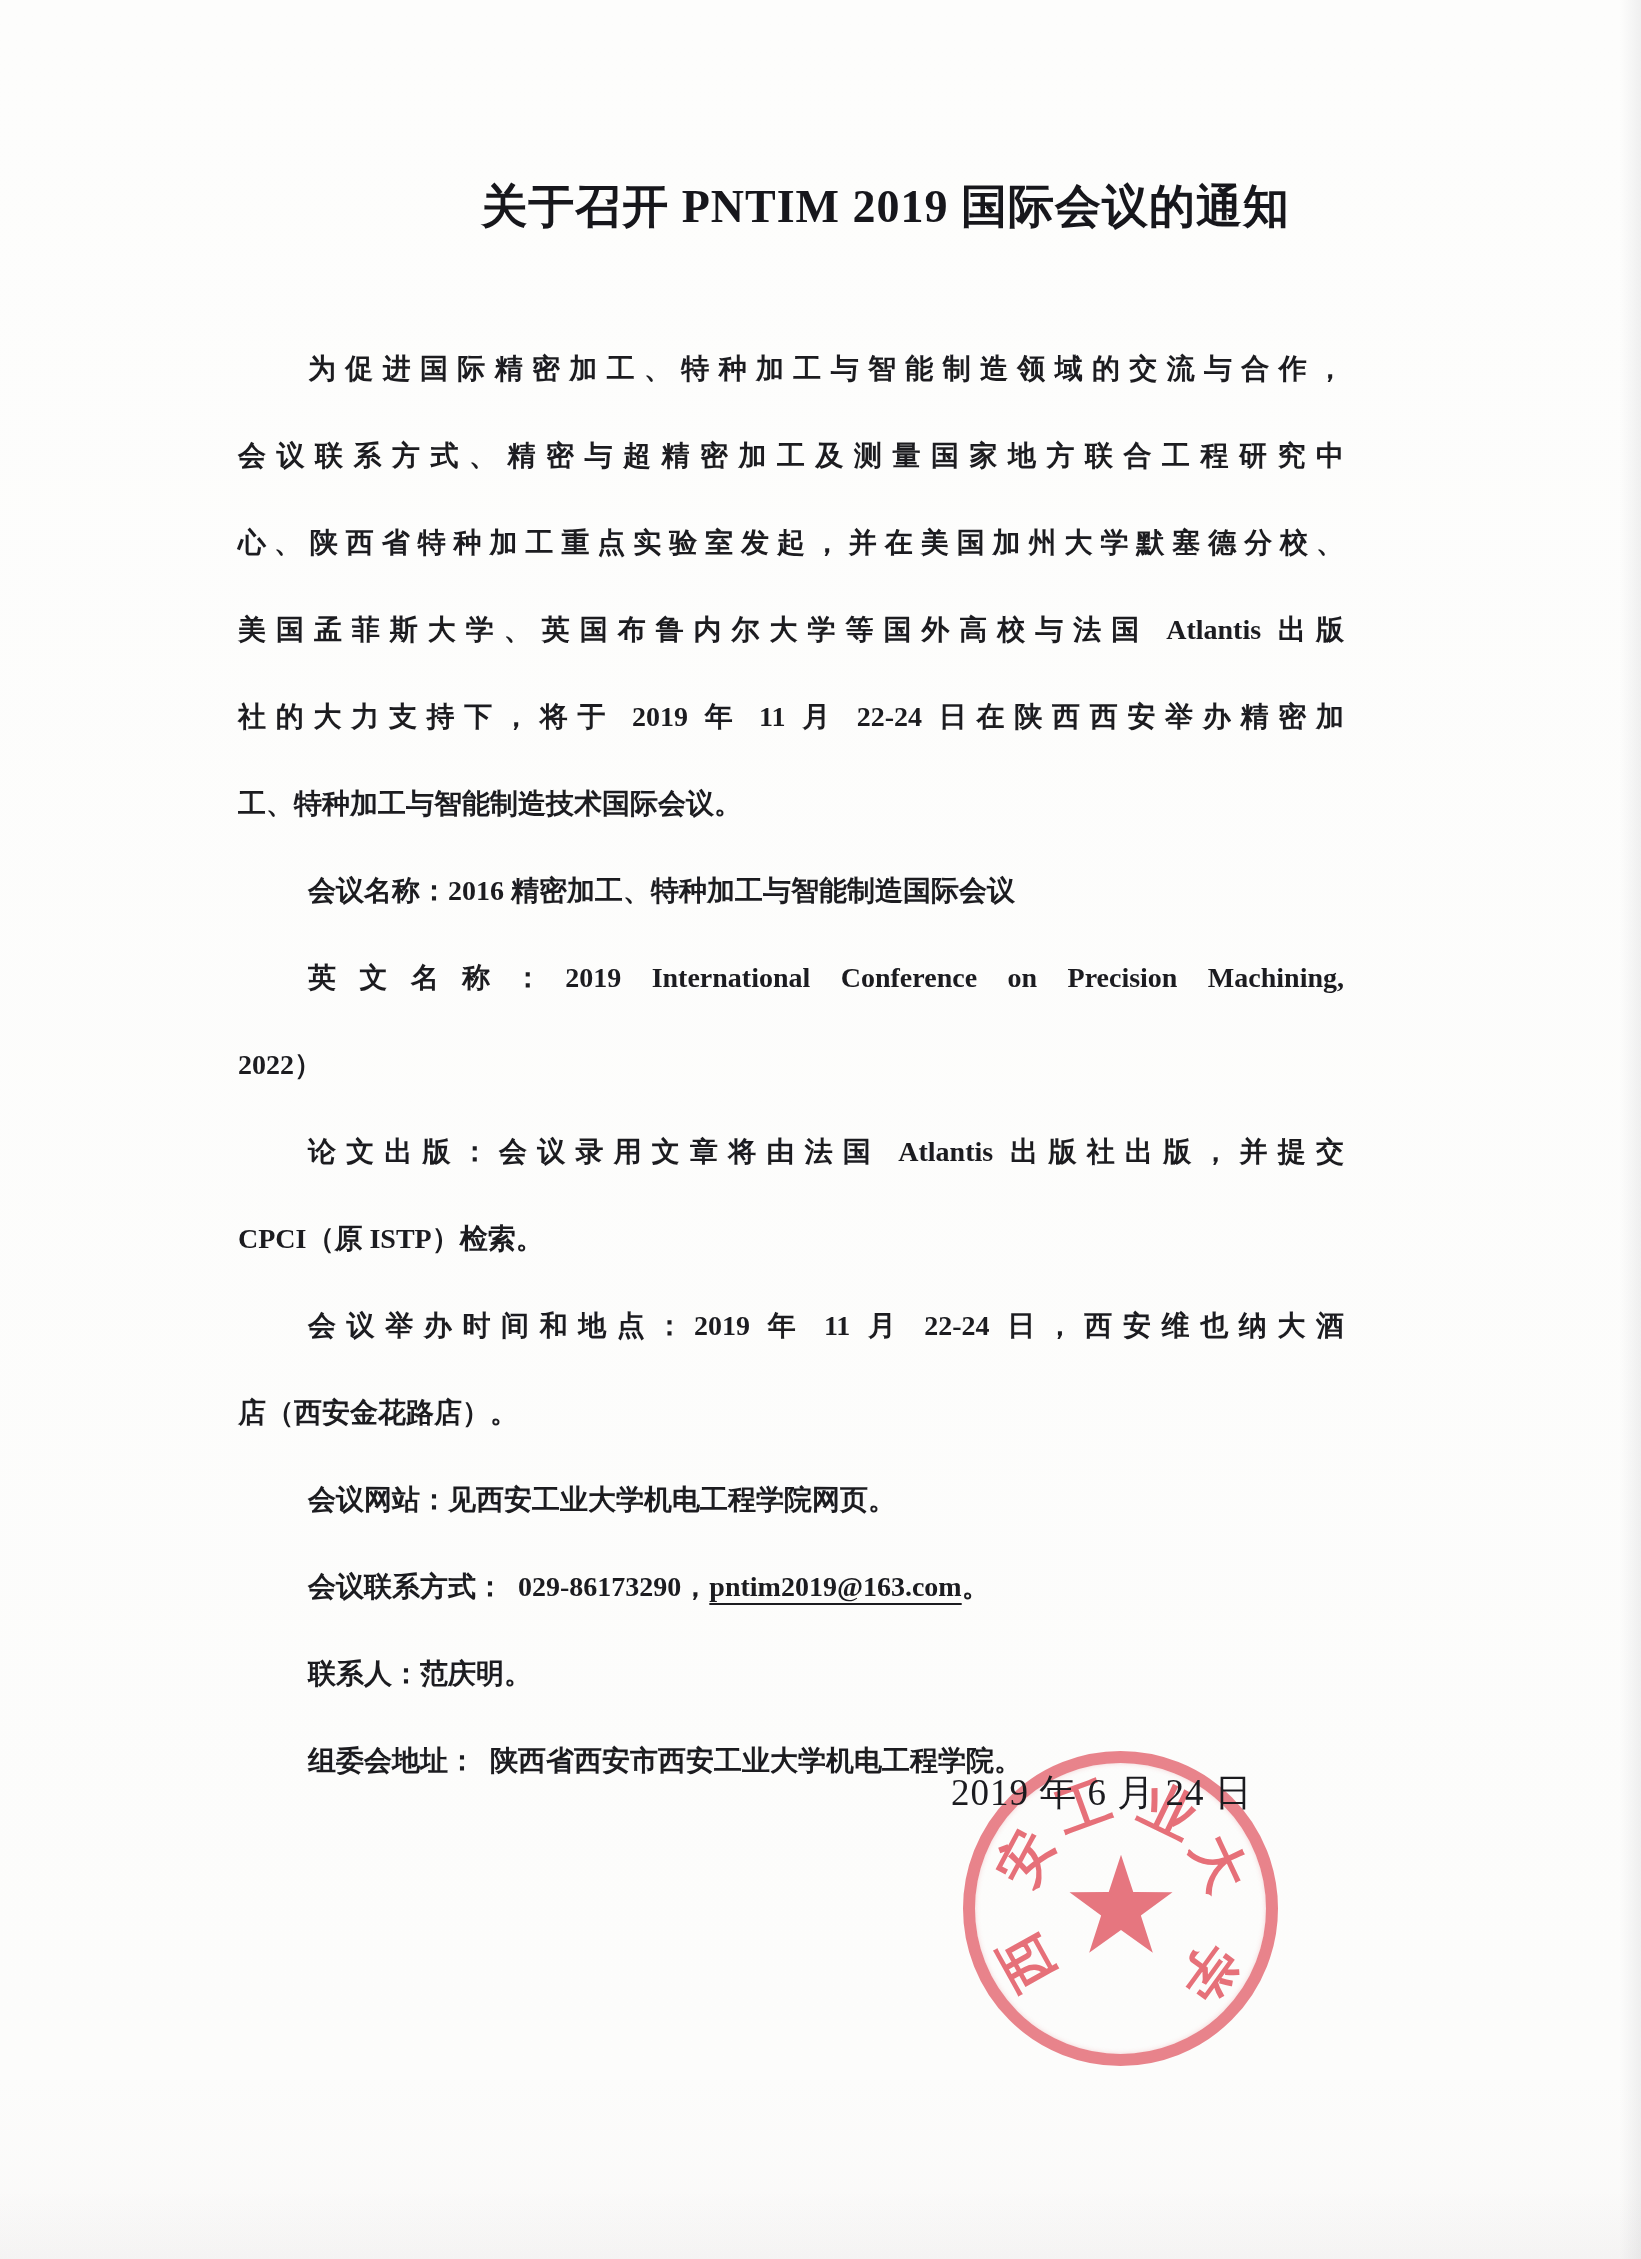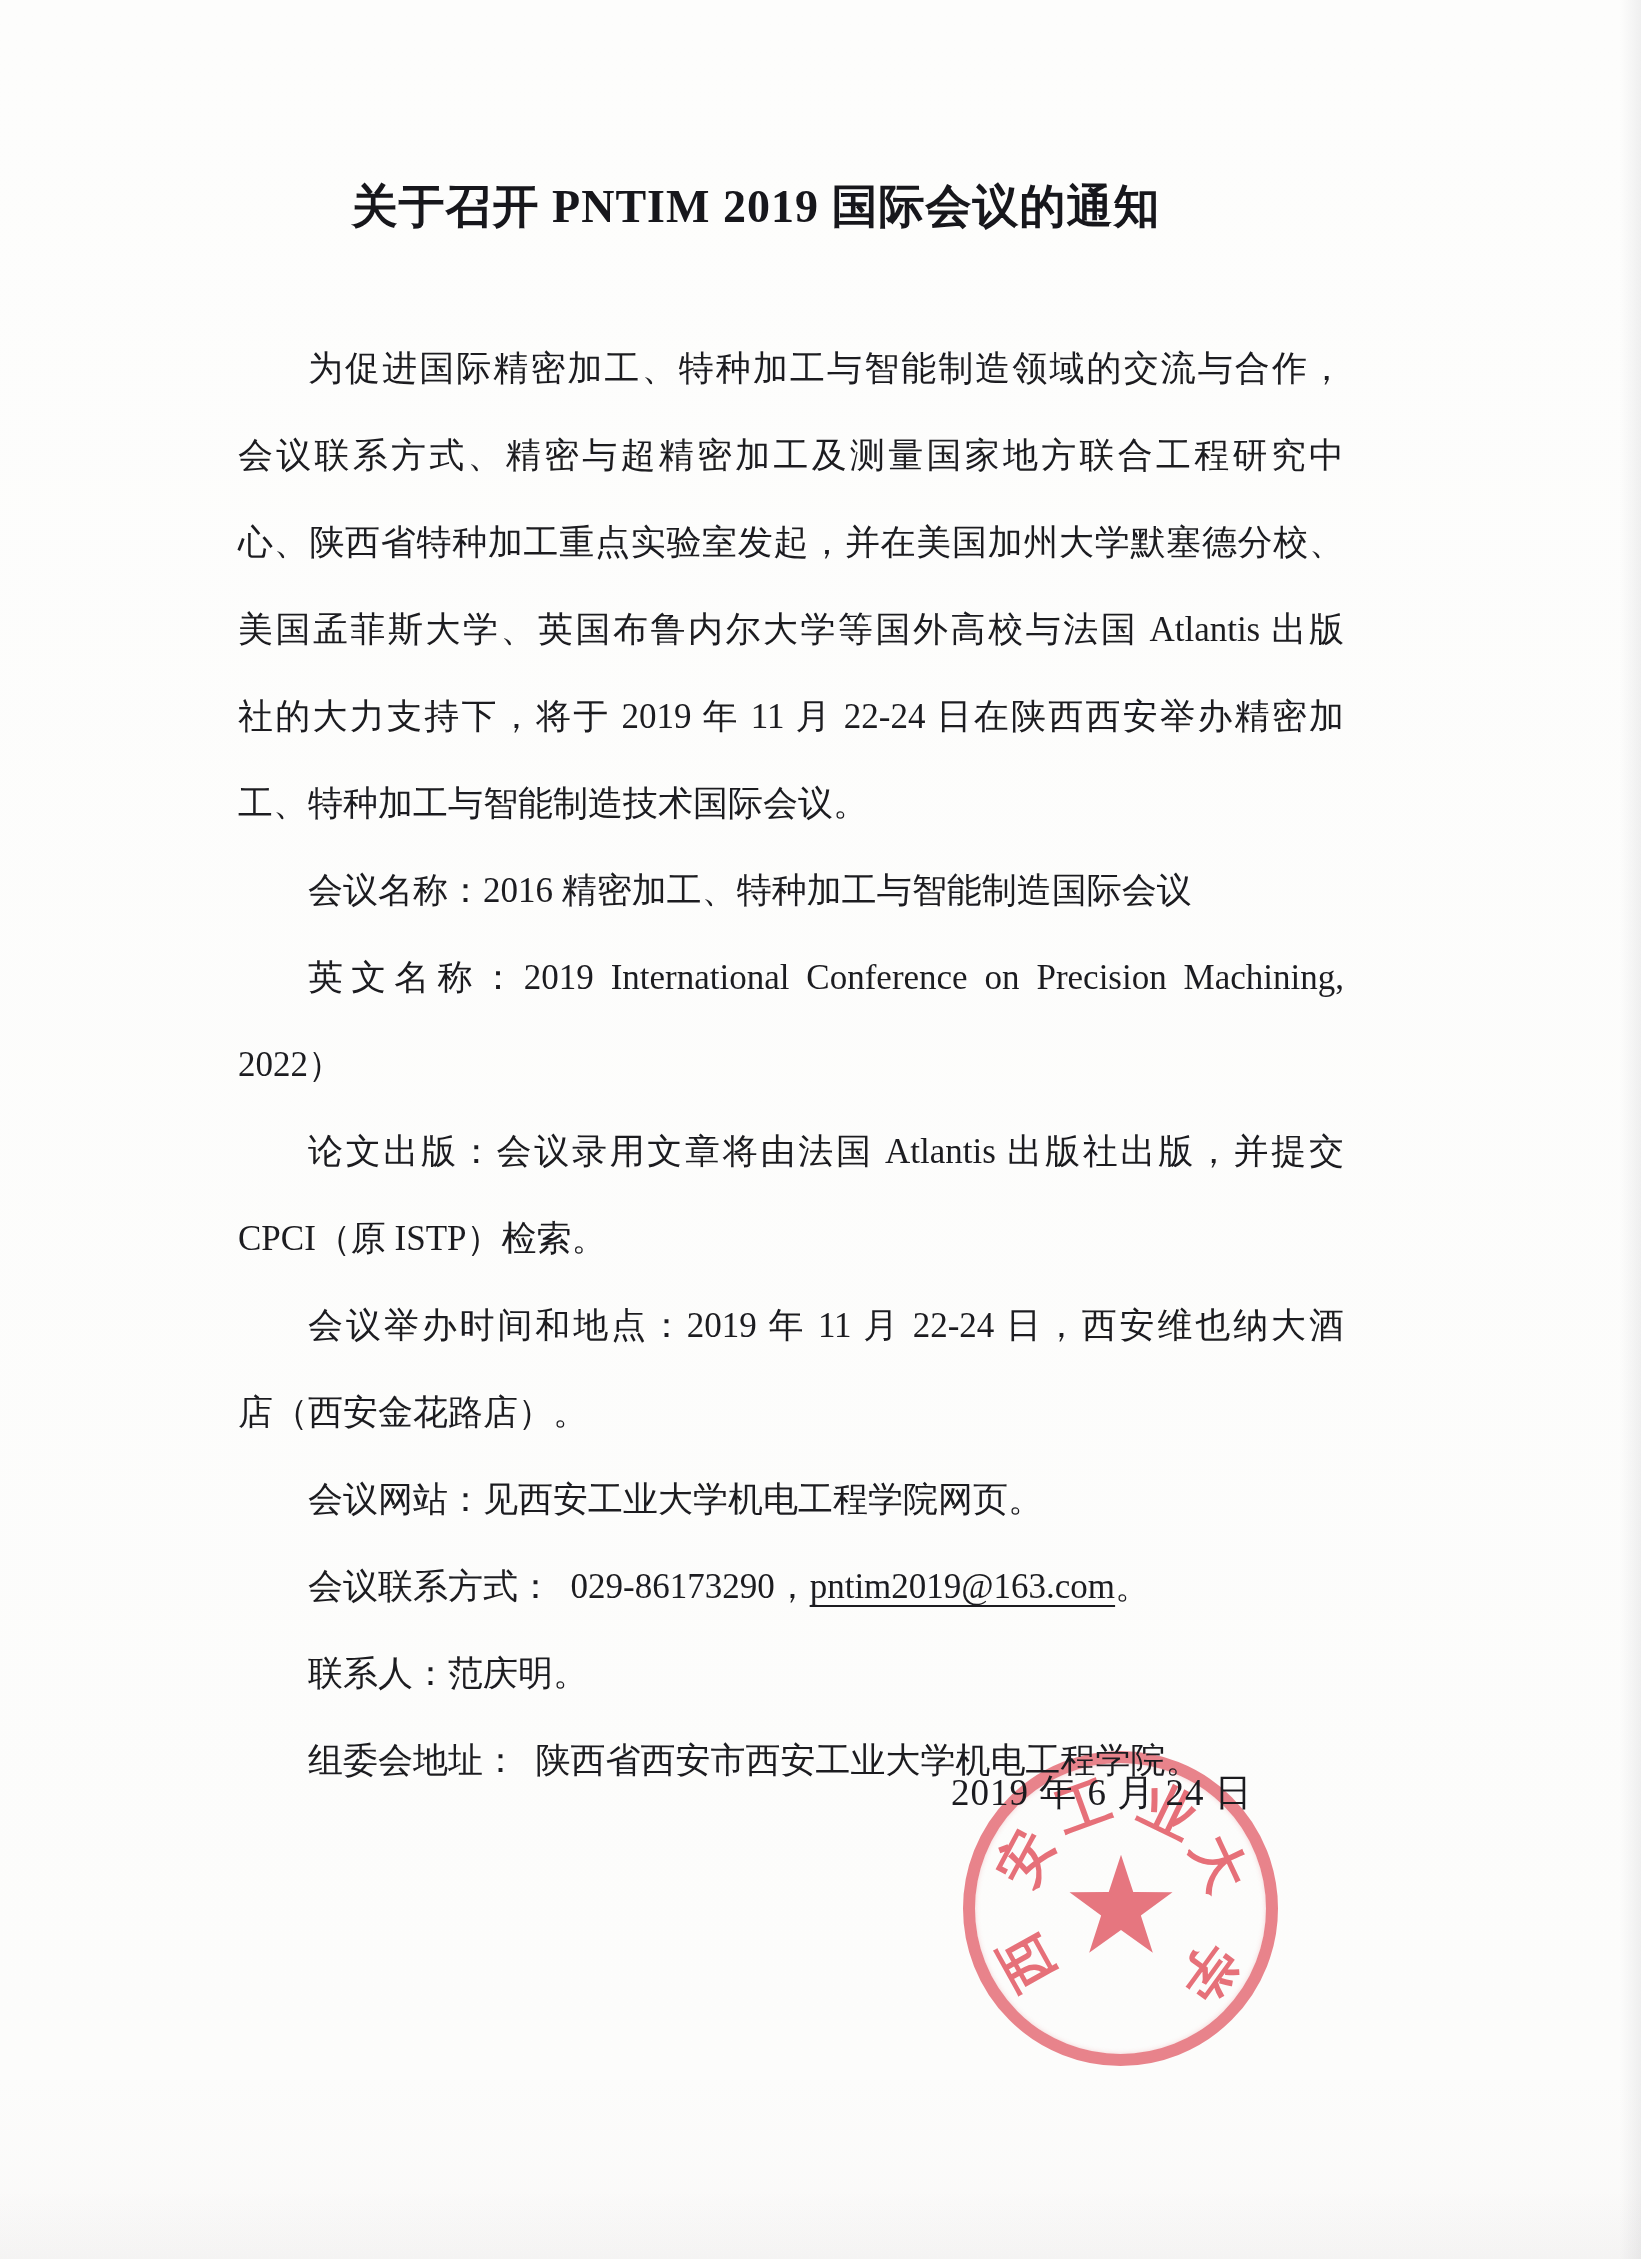--- a/index.html
+++ b/index.html
@@ -19,27 +19,27 @@
     content:"";position:absolute;top:0;right:0;bottom:0;width:21px;
     background:linear-gradient(to right,rgba(120,120,130,0),rgba(120,120,130,.10));
     pointer-events:none;
   }
   .page::before{
     content:"";position:absolute;left:0;right:0;bottom:0;height:68px;
     background:linear-gradient(to bottom,rgba(140,140,150,0),rgba(140,140,150,.05));
     pointer-events:none;
   }
   .title{
-    position:absolute;left:230px;top:176px;width:1052px;margin:0;
+    position:absolute;left:238px;top:176px;width:1052px;margin:0;
     font-size:46px;font-weight:700;color:#17171c;
-    text-align:center;letter-spacing:1px;white-space:nowrap;
+    text-align:right;letter-spacing:1px;white-space:nowrap;
   }
   .body-lines{
     position:absolute;left:238px;top:325px;width:1106px;
-    font-size:35px;color:#1c1c20;z-index:2;
+    font-size:28px;color:#1c1c20;z-index:2;font-weight:bold;
   }
   .line{
     height:87px;line-height:87px;
     white-space:pre-wrap;text-align:left;
   }
   .line.indent{text-indent:70px;}
   .line.justify{text-align:justify;text-align-last:justify;}
   .line .underline{text-decoration:underline;text-underline-offset:6.8px;text-decoration-thickness:1.9px;}
   .doc-date{
     position:absolute;left:951px;top:1768px;

